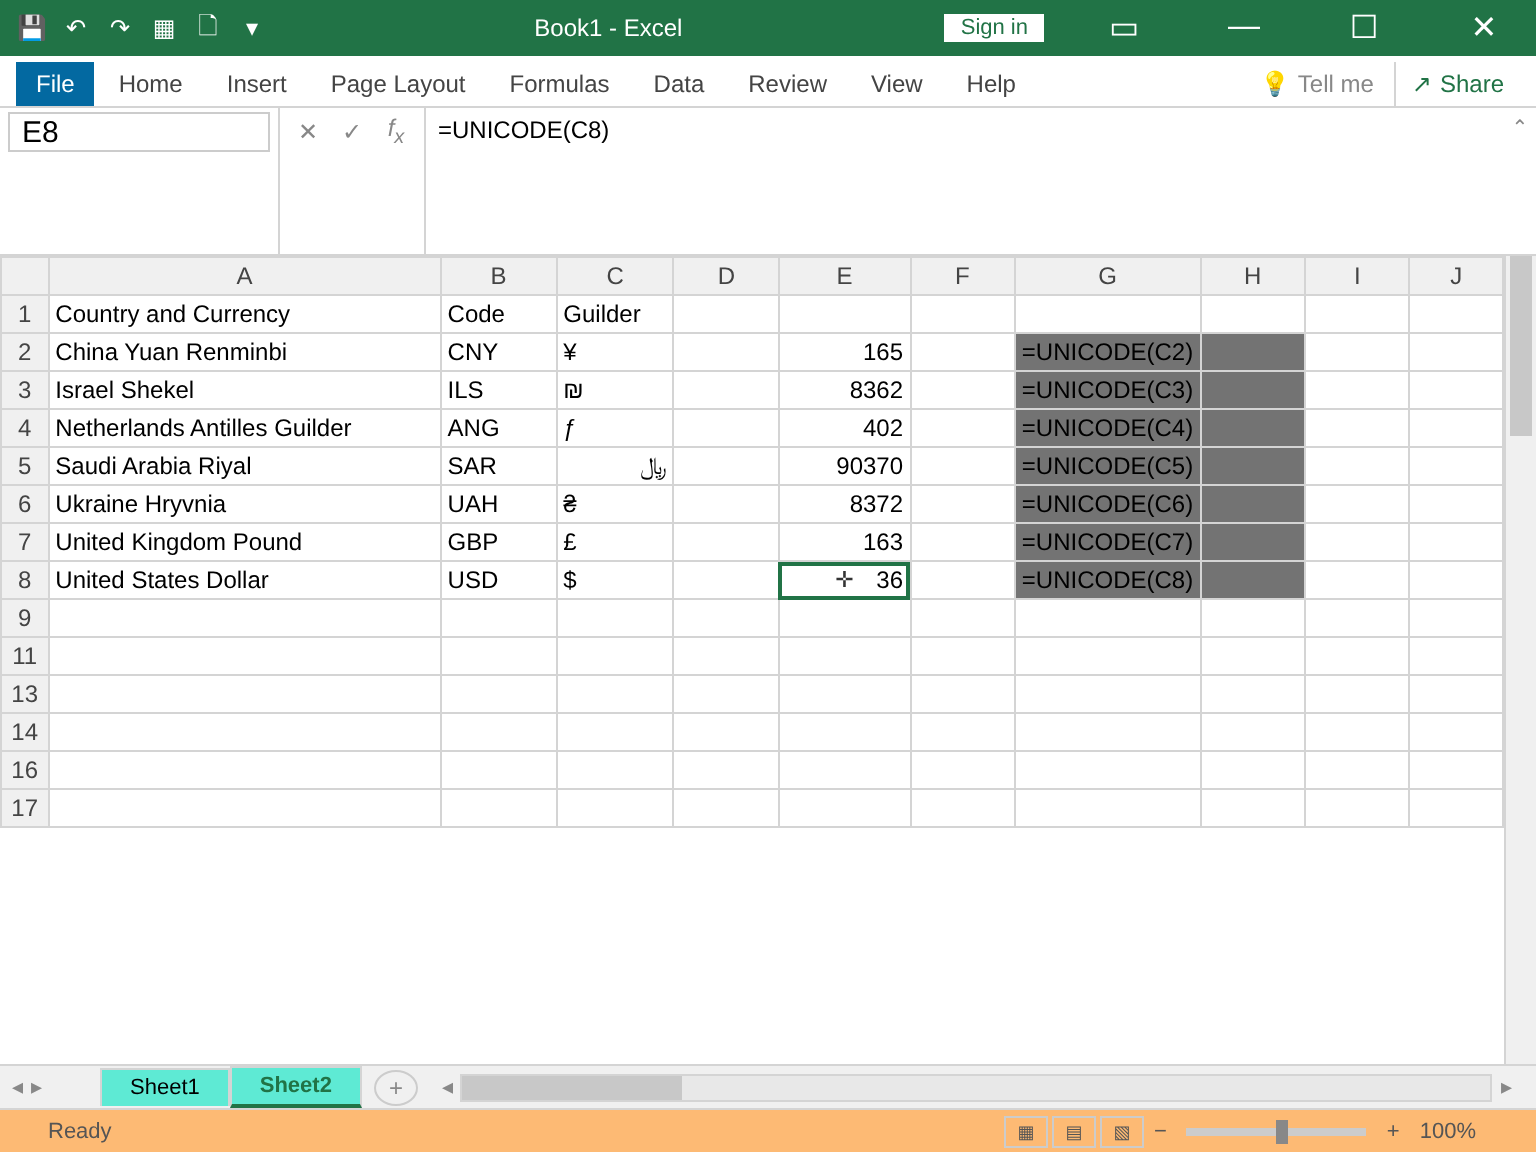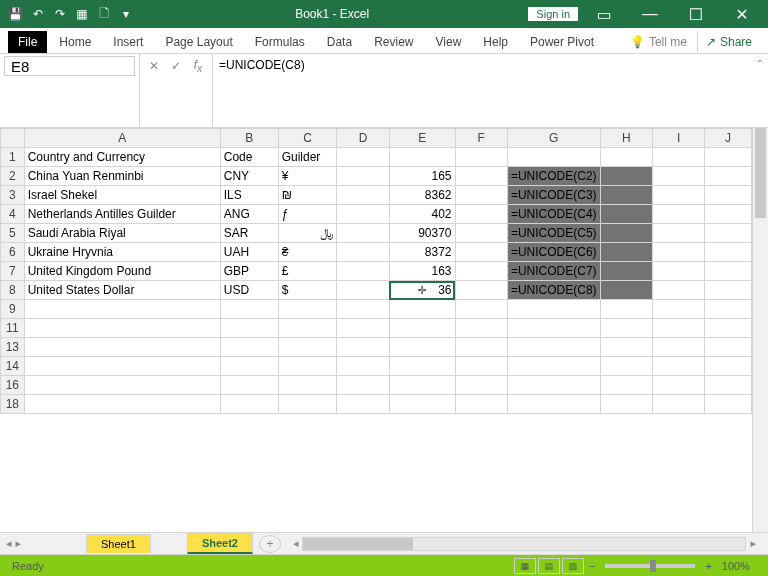--- a/index.html
+++ b/index.html
@@ -1,26 +1,26 @@
 <!DOCTYPE html>
 <html><head>
 <meta charset="utf-8">
 <style>
 * { margin: 0; padding: 0; box-sizing: border-box; font-family: 'Segoe UI', Tahoma, sans-serif; }
 body { width: 768px; height: 576px; overflow: hidden; background: #fff; display: flex; flex-direction: column; }
 .titlebar { background: #217346; height: 28px; display: flex; align-items: center; padding: 0 6px; color: #fff; }
 .tb-left { display: flex; gap: 2px; align-items: center; }
 .tb-icon { width: 20px; height: 20px; display: inline-flex; align-items: center; justify-content: center; font-size: 12px; cursor: pointer; }
 .tb-center { flex: 1; text-align: center; font-size: 12px; }
-.tb-right { display: flex; align-items: center; gap: 6px; }
+.tb-right { display: flex; align-items: center; gap: 20px; }
 .signin { background: #fff; color: #217346; font-size: 11px; padding: 1px 8px; cursor: pointer; }
 .win-btn { width: 40px; height: 28px; display: inline-flex; align-items: center; justify-content: center; cursor: pointer; }
 .ribbon-tabs { background: #fff; height: 26px; display: flex; align-items: flex-end; padding: 0 8px; border-bottom: 1px solid #d4d4d4; gap: 2px; }
 .rtab { padding: 4px 10px; font-size: 12px; color: #444; cursor: pointer; }
-.rtab.file { background: #000000; color: #fff; }
+.rtab.file { background: #0369a1; color: #fff; }
 .rtab-spacer { flex: 1; }
 .tellme { display: flex; align-items: center; gap: 4px; font-size: 12px; color: #888; padding: 4px 8px; }
 .share { display: flex; align-items: center; gap: 4px; font-size: 12px; color: #217346; padding: 4px 8px; border-left: 1px solid #d4d4d4; cursor: pointer; }
 .formula-bar { display: flex; border-bottom: 1px solid #d4d4d4; background: #fff; height: 74px; }
 .name-box { width: 140px; border-right: 1px solid #d4d4d4; display: flex; align-items: flex-start; padding: 2px 4px; }
 .name-input { border: 1px solid #ccc; font-size: 15px; padding: 2px 6px; width: 100%; height: 20px; }
 .fb-btns { display: flex; align-items: flex-start; gap: 2px; padding: 2px 4px; border-right: 1px solid #d4d4d4; }
 .fb-btn { width: 20px; height: 20px; display: inline-flex; align-items: center; justify-content: center; font-size: 12px; color: #888; cursor: pointer; }
 .formula-input { flex: 1; border: none; font-size: 12px; padding: 4px 6px; outline: none; resize: none; font-family: inherit; }
 .fb-expand { width: 16px; display: flex; align-items: flex-start; justify-content: center; color: #888; cursor: pointer; padding-top: 4px; font-size: 10px; }
@@ -41,27 +41,27 @@
 th.col-I { width: 56px; }
 th.col-J { width: 50px; }
 td.num { text-align: right; }
 .hl { background: #737373; }
 td.active { outline: 2px solid #217346; outline-offset: -2px; position: relative; }
 .cursor-plus { position: absolute; left: 50%; top: 50%; transform: translate(-50%,-50%); font-size: 11px; color: #333; }
 .vscroll { width: 16px; background: #f0f0f0; border-left: 1px solid #d4d4d4; position: relative; }
 .vthumb { position: absolute; top: 0; left: 2px; right: 2px; height: 90px; background: #c8c8c8; }
 .sheet-tabs { height: 22px; display: flex; align-items: center; border-top: 1px solid #d4d4d4; background: #f0f0f0; font-size: 11px; }
 .st-nav { width: 50px; display: flex; gap: 4px; padding: 0 6px; color: #888; }
-.st-tab { padding: 3px 14px; border: 1px solid #d4d4d4; border-bottom: none; background: #fde047; cursor: pointer; margin-left: 36px; }
+.st-tab { padding: 3px 14px; border: 1px solid #d4d4d4; border-bottom: none; background: #5eead4; cursor: pointer; }
 .st-tab.active { border-bottom: 2px solid #217346; color: #217346; font-weight: 600; }
 .st-add { width: 22px; height: 18px; border: 1px solid #ccc; border-radius: 50%; display: inline-flex; align-items: center; justify-content: center; margin-left: 6px; color: #888; cursor: pointer; font-size: 12px; }
 .st-hscroll { flex: 1; display: flex; align-items: center; padding: 0 8px; }
 .hscroll-track { flex: 1; height: 14px; background: #e8e8e8; border: 1px solid #d4d4d4; position: relative; }
 .hthumb { position: absolute; left: 0; top: 0; bottom: 0; width: 110px; background: #c8c8c8; }
-.statusbar { height: 22px; background: #84cc16; border-top: 1px solid #d4d4d4; display: flex; align-items: center; font-size: 11px; padding: 0 12px; color: #555; }
+.statusbar { height: 22px; background: #fdba74; border-top: 1px solid #d4d4d4; display: flex; align-items: center; font-size: 11px; padding: 0 24px; color: #555; }
 .sb-spacer { flex: 1; }
 .view-btn { width: 22px; height: 16px; border: 1px solid #ccc; margin: 0 1px; display: inline-flex; align-items: center; justify-content: center; cursor: pointer; font-size: 9px; }
 .zoom-slider { width: 90px; height: 4px; background: #ccc; margin: 0 6px; position: relative; }
 .zoom-handle { position: absolute; left: 50%; top: -4px; width: 6px; height: 12px; background: #888; }
 </style>
 </head>
 <body>
 
 <div class="titlebar">
   <div class="tb-left">
@@ -85,21 +85,20 @@
 <div class="ribbon-tabs">
   <span class="rtab file">File</span>
   <span class="rtab">Home</span>
   <span class="rtab">Insert</span>
   <span class="rtab">Page Layout</span>
   <span class="rtab">Formulas</span>
   <span class="rtab">Data</span>
   <span class="rtab">Review</span>
   <span class="rtab">View</span>
   <span class="rtab">Help</span>
-  <span class="rtab">Power Pivot</span>
   <span class="rtab-spacer"></span>
   <span class="tellme">
       <span>💡</span>
       <span>Tell me</span>
     </span>
   <span class="share">
       <span>↗</span>
       <span>Share</span>
     </span>
 </div>
@@ -299,21 +298,21 @@
             <td></td>
             <td></td>
             <td></td>
             <td></td>
             <td></td>
             <td></td>
             <td></td>
             <td></td>
           </tr>
       <tr>
-            <th class="row-hdr">18</th>
+            <th class="row-hdr">17</th>
             <td></td>
             <td></td>
             <td></td>
             <td></td>
             <td></td>
             <td></td>
             <td></td>
             <td></td>
             <td></td>
             <td></td>

